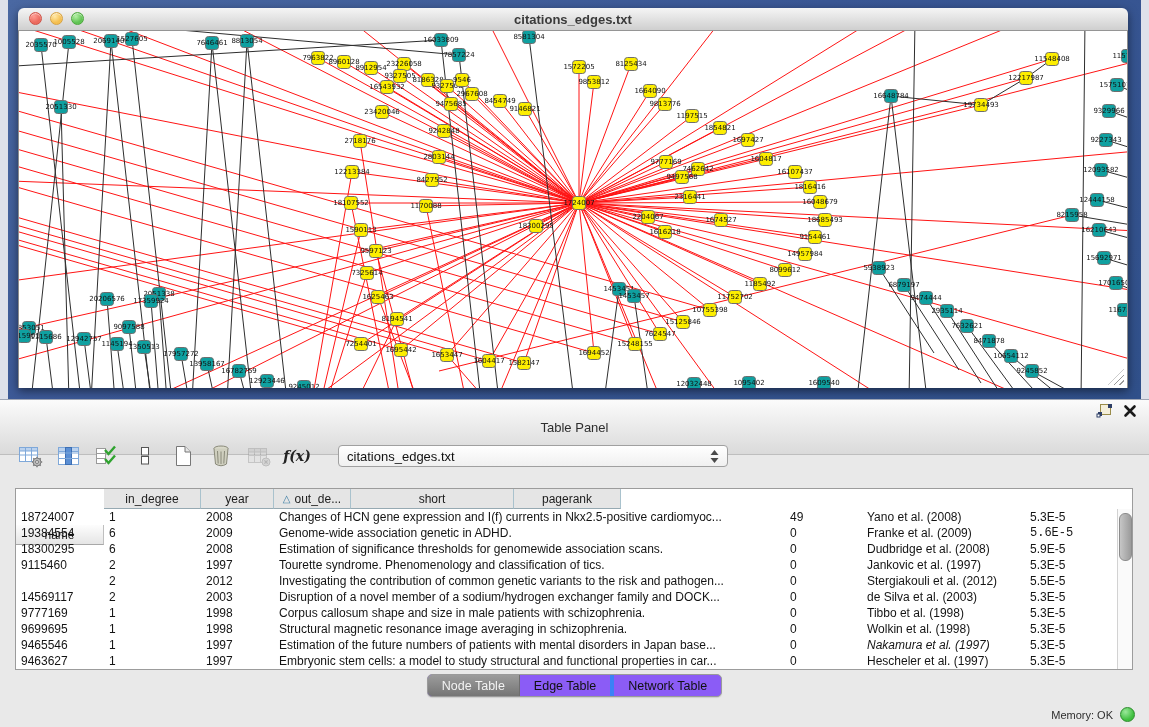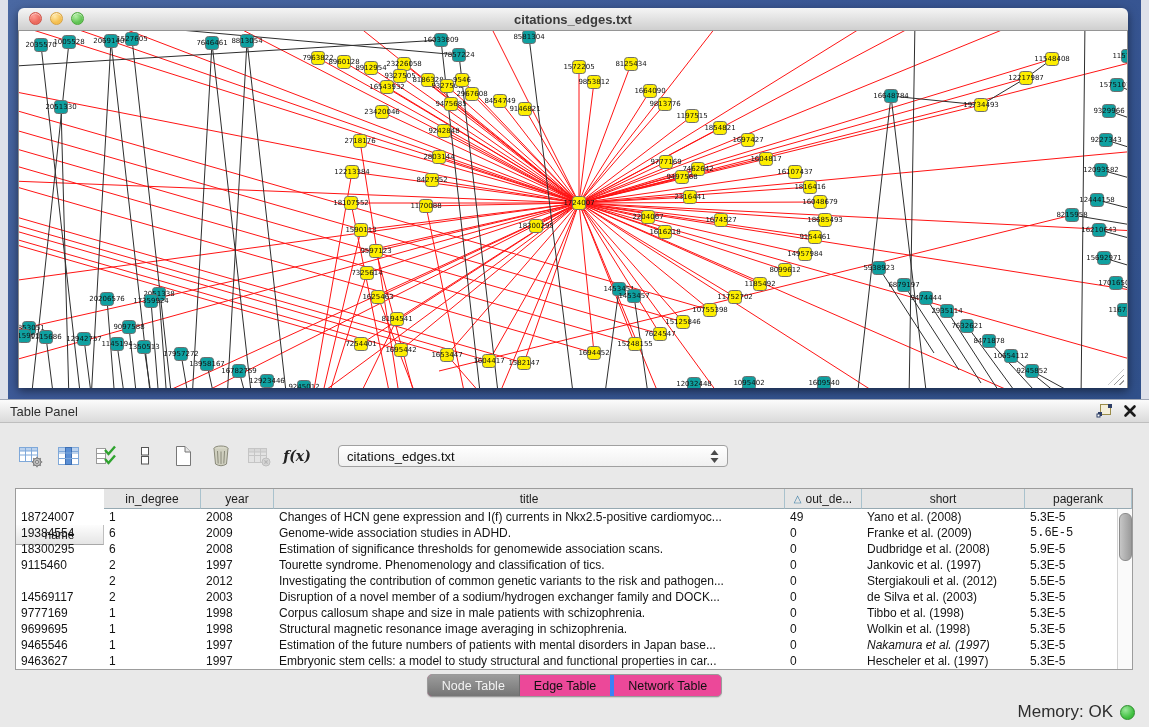--- a/index.html
+++ b/index.html
@@ -43,21 +43,21 @@
     clip-path:polygon(100% 0,100% 100%,0 100%);
   }
   
   .panel{
     position:absolute;left:0;top:399px;width:1149px;height:328px;
     background:#E9E9E9;border-top:1px solid #9FA6B5;
   }
   .panel-hdr{
     height:22px;background:linear-gradient(#FBFBFB,#DADADA);
     border-bottom:1px solid #BEBEBE;
-    display:flex;align-items:center;padding:0 10px;position:relative;
+    display:flex;align-items:center;padding:16px 10px;position:relative;justify-content:center;
   }
   .panel-title{font-size:13px;color:#2E2E2E;}
   .panel-hdr-icons{position:absolute;right:12px;top:3px;display:flex;gap:10px;align-items:center;}
   .toolbar{
     position:absolute;left:18px;top:40px;height:32px;
     display:flex;align-items:center;gap:12px;
   }
   .tb-icon{width:26px;height:26px;display:flex;align-items:center;justify-content:center;}
   .combo{
     margin-left:16px;width:390px;height:22px;box-sizing:border-box;
@@ -88,34 +88,34 @@
   .vscroll{
     position:absolute;right:0;top:20px;width:15px;bottom:0;
     background:#FAFAFA;border-left:1px solid #D2D2D2;box-sizing:border-box;
   }
   .vthumb{
     position:absolute;left:1px;top:4px;width:11px;height:46px;border-radius:6px;
     background:linear-gradient(90deg,#C6C6C6,#9B9B9B);border:1px solid #8C8C8C;
   }
   .tabbar{position:absolute;left:0;top:274px;width:100%;display:flex;justify-content:center;}
   .seg{
-    display:flex;height:21px;background:#ec4899;
+    display:flex;height:21px;background:#8b5cf6;
     border:1px solid #9A9A9A;border-radius:5px;overflow:hidden;
     box-shadow:0 1px 1px rgba(0,0,0,.12);
   }
   .seg-item{
     padding:0 14px;font-size:12.5px;display:flex;align-items:center;
     color:#111;border-right:4px solid #3b82f6;cursor:default;
   }
   .seg-item:last-child{border-right:none;}
   .seg-item.active{background:linear-gradient(#9C9C9C,#757575);color:#F3F3F3;border-right:1px solid #6E6E6E;}
   .statusbar{
     position:absolute;right:14px;bottom:6px;display:flex;align-items:center;gap:7px;
   }
-  .status-label{font-size:17px;color:#2E2E2E;}
+  .status-label{font-size:11px;color:#2E2E2E;}
   .memdot{
     width:15px;height:15px;border-radius:50%;
     background:radial-gradient(circle at 35% 30%,#9BE89B,#3FBF3F 65%);
     border:1px solid #2B8C2B;box-sizing:border-box;
   }
 </style>
 </head>
 <body>
 
 <div class="mdi">
@@ -874,23 +874,20 @@
     <div class="thead" id="thead">
         <div class="th first" style="width: 88px;">
           <span>name</span>
         </div>
         <div class="th" style="width: 97px;">
           <span>in_degree</span>
         </div>
         <div class="th" style="width: 73px;">
           <span>year</span>
         </div>
-        <div class="th" style="flex: 1 1 0%;">
-          <span>title</span>
-        </div>
         <div class="th" style="width: 77px;">
           <span class="sort-tri">△</span>
           <span>out_de...</span>
         </div>
         <div class="th" style="width: 163px;">
           <span>short</span>
         </div>
         <div class="th" style="width: 107px;">
           <span>pagerank</span>
         </div>
@@ -902,21 +899,21 @@
           <div class="td" style="width: 73px;">2008</div>
           <div class="td" style="flex: 1 1 0%;">Changes of HCN gene expression and I(f) currents in Nkx2.5-positive cardiomyoc...</div>
           <div class="td" style="width: 77px;">49</div>
           <div class="td" style="width: 163px;">Yano et al. (2008)</div>
           <div class="td" style="width: 107px;">5.3E-5</div>
         </div>
         <div class="trow">
           <div class="td" style="width: 88px;">19384554</div>
           <div class="td" style="width: 97px;">6</div>
           <div class="td" style="width: 73px;">2009</div>
-          <div class="td" style="flex: 1 1 0%;">Genome-wide association studies in ADHD.</div>
+          <div class="td" style="flex: 1 1 0%;">Genome-wide association genetic in ADHD.</div>
           <div class="td" style="width: 77px;">0</div>
           <div class="td" style="width: 163px;">Franke et al. (2009)</div>
           <div class="td" style="width: 107px; font-family: Liberation Mono, monospace;">5.6E-5</div>
         </div>
         <div class="trow">
           <div class="td" style="width: 88px;">18300295</div>
           <div class="td" style="width: 97px;">6</div>
           <div class="td" style="width: 73px;">2008</div>
           <div class="td" style="flex: 1 1 0%;">Estimation of significance thresholds for genomewide association scans.</div>
           <div class="td" style="width: 77px;">0</div>

